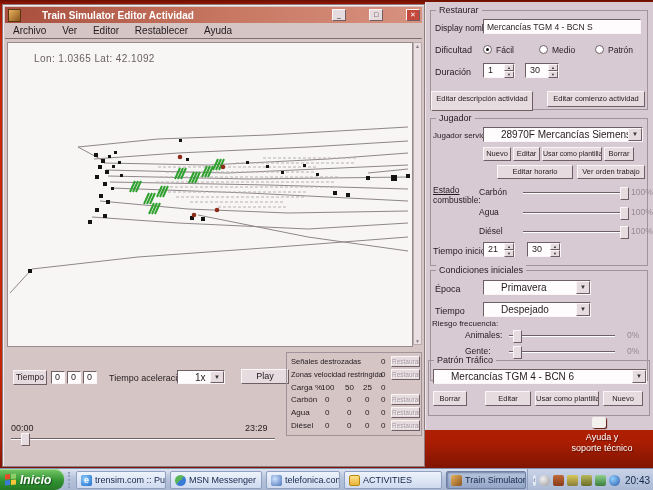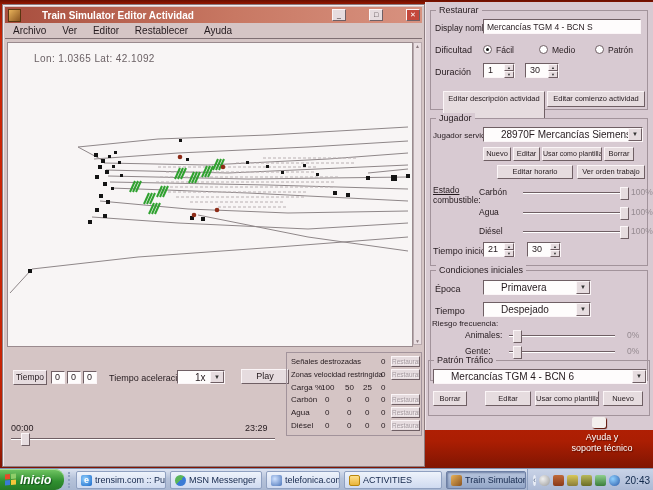--- a/index.html
+++ b/index.html
@@ -258,21 +258,21 @@
             <span>▼</span>
           </span>
       </div>
       <div class="spin" style="left:94px;top:52px;width:34px;height:15px">
         <span class="txt">30</span>
         <span class="ud">
             <span>▲</span>
             <span>▼</span>
           </span>
       </div>
-      <div class="b3 abs" style="left:12px;top:80px;width:102px;height:28px;font-size:7.5px;line-height:14px">Editar descripción actividad</div>
+      <div class="b3 abs" style="left:0;top:80px;width:102px;height:20px;font-size:7.5px;line-height:14px">Editar descripción actividad</div>
       <div class="b3 abs" style="left:116px;top:80px;width:98px;height:16px;font-size:7.5px;line-height:14px">Editar comienzo actividad</div>
     </div>
 
     <div class="gb" style="left:4px;top:116px;width:218px;height:148px">
       <span class="lg">Jugador</span>
       <span class="lbl" style="left:2px;top:12px;font-size:8px">Jugador servicio:</span>
       <div class="dd" style="left:52px;top:8px;width:160px;height:15px">
         <span class="txt">28970F Mercancías Siemens</span>
         <span class="arw">▼</span>
       </div>

